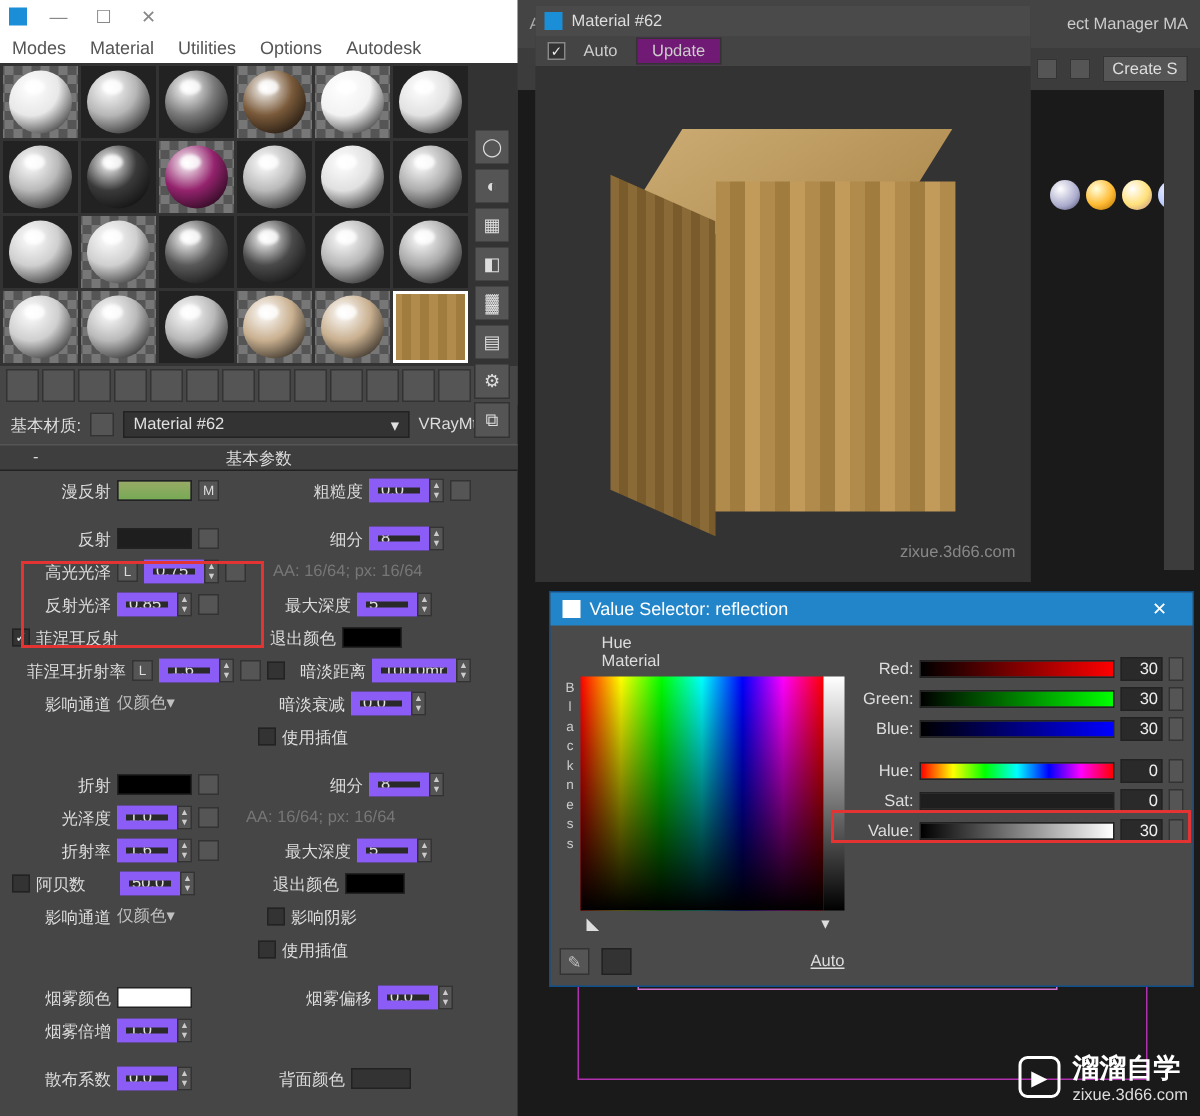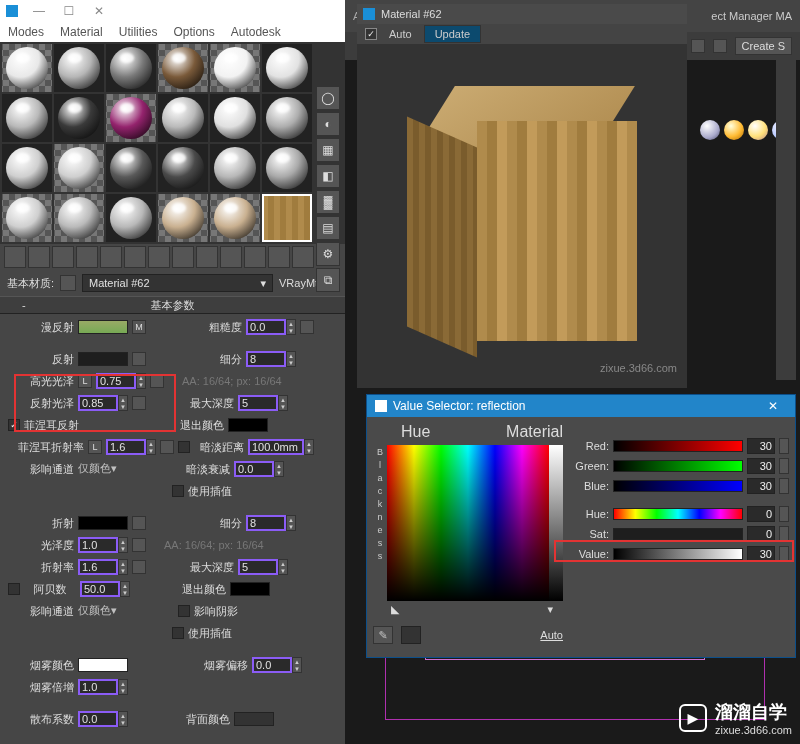--- a/index.html
+++ b/index.html
@@ -26,21 +26,21 @@
   .nameRow .lbl { width:48px; text-align:right; color:#ddd;}
   .nameRow .drop { flex:1; height:18px; background:#333; border:1px solid #222; display:flex;align-items:center;padding:0 6px;color:#e0e0e0;}
   .nameRow .type { width:60px; color:#ddd; text-align:left;}
   .rollHeader { background:#3e3e3e; height:18px; display:flex; align-items:center; justify-content:center; color:#ddd; border-top:1px solid #555; border-bottom:1px solid #222;}
   .params { padding:4px 8px 8px 8px; display:flex; flex-direction:column; gap:4px; }
   .row { display:flex; align-items:center; gap:4px; height:18px;}
   .row .lab { text-align:right; color:#ddd;}
   .swatch { width:50px; height:14px; background:#000; border:1px solid #222;}
   .swatch.gray { background: linear-gradient(#9a6,#7a5); }
   .spin { display:flex; align-items:center; }
-  .spin input { width:40px; height:16px; background:#2a2a2a; color:#e0e0e0; border:2px solid #8b5cf6; font-size:11px; padding:0 2px;}
+  .spin input { width:40px; height:16px; background:#2a2a2a; color:#e0e0e0; border:6px solid #8b5cf6; font-size:11px; padding:0 2px;}
   .spin .arrows { width:10px; height:16px; background:#555; border:1px solid #333; display:flex;flex-direction:column;}
   .spin .arrows span{flex:1;display:flex;align-items:center;justify-content:center;font-size:6px;color:#ccc;}
   .btnM { width:14px; height:14px; background:#555; border:1px solid #333; font-size:9px; color:#ddd; display:flex;align-items:center;justify-content:center;}
   .chk { width:12px;height:12px;background:#333;border:1px solid #222; display:inline-flex;align-items:center;justify-content:center;color:#eee;font-size:9px;}
   .chk.on::after{content:"✓";}
   .redbox { border:2px solid #e33333; position:absolute; pointer-events:none; z-index:5;}
   .dimtxt{ color:#777;}
   
   .preview { position:absolute; left:357px; top:4px; width:330px; height:384px; background:#3a3a3a; display:flex;flex-direction:column;}
   .preview .titlebar2{height:20px;background:#4a4a4a;color:#ddd;display:flex;align-items:center;padding:0 6px;}
@@ -62,21 +62,21 @@
   .righttool{position:absolute;right:4px;top:60px;width:20px;height:320px;background:#3c3c3c;}
   .lights{position:absolute;left:700px;top:120px;display:flex;gap:4px;}
   .lights div{width:20px;height:20px;border-radius:50%;}
   
   .colorSel { position:absolute; left:366px; top:394px; width:430px; height:264px; background:#4a4a4a; border:1px solid #0c4f8a; display:flex;flex-direction:column;}
   .colorSel .csTitle{height:22px;background:#2285c9;color:#fff;display:flex;align-items:center;padding:0 8px;font-size:12px;}
   .colorSel .csTitle .title{flex:1;}
   .colorSel .csTitle .x{width:28px;text-align:center;}
   .csBody{flex:1;display:flex;padding:6px;gap:6px;}
   .csLeft{width:190px;display:flex;flex-direction:column;}
-  .csLeft .heads{display:flex;color:#ddd;font-size:16px;margin-bottom:4px;padding-left:28px;}
+  .csLeft .heads{display:flex;color:#ddd;font-size:11px;margin-bottom:4px;padding-left:28px;flex-direction:column;}
   .csLeft .heads span:first-child{flex:1;}
   .hueBox{position:relative;height:156px;display:flex;}
   .hueBox .blk{writing-mode:vertical-rl;text-orientation:upright;color:#ccc;font-size:9px;letter-spacing:3px;padding:2px;}
   .hueBox .pick{flex:1;background:
      linear-gradient(to bottom, rgba(0,0,0,0) 0%, #000 100%),
      linear-gradient(to right,#f00,#ff0,#0f0,#0ff,#00f,#f0f,#f00);
   }
   .hueBox .whiteStrip{width:14px;background:linear-gradient(to bottom,#fff,#000);}
   .csLeft .tools{display:flex;gap:8px;align-items:center;margin-top:10px;}
   .csLeft .tools .sw{width:20px;height:18px;background:#333;border:1px solid #222;}
@@ -423,21 +423,21 @@
           <input value="5" style="">
           <div class="arrows">
             <span>▲</span>
             <span>▼</span>
           </div>
         </div>
     </div>
 
     <div class="row">
       <span class="chk"></span>
-      <span class="lab dimtxt" style="width:52px;text-align:center">阿贝数</span>
+      <span class="lab dimtxt" style="width:52px;text-align:left">阿贝数</span>
       <div class="spin">
           <input value="50.0" style="">
           <div class="arrows">
             <span>▲</span>
             <span>▼</span>
           </div>
         </div>
       <span style="width:30px"></span>
       <span class="lab" style="width:58px">退出颜色</span>
       <div class="swatch" style="width:40px;background:#000"></div>
@@ -506,21 +506,21 @@
 <div class="redbox" style="left:554px;top:540px;width:240px;height:22px"></div>
 
 <div class="preview">
   <div class="titlebar2">
     <div class="ico"></div>
     <span>Material #62</span>
   </div>
   <div class="tabrow">
     <span class="chk2 on"></span>
     <span>Auto</span>
-    <span style="background:#0c4a6e;padding:2px 10px;border:1px solid #333">Update</span>
+    <span style="background:#701a75;padding:2px 10px;border:1px solid #333">Update</span>
   </div>
   <div class="view">
     <div class="cube">
       <div class="top"></div>
         <div class="left"></div>
         <div class="right"></div>
     </div>
   </div>
   <div class="wm">zixue.3d66.com</div>
 </div>

